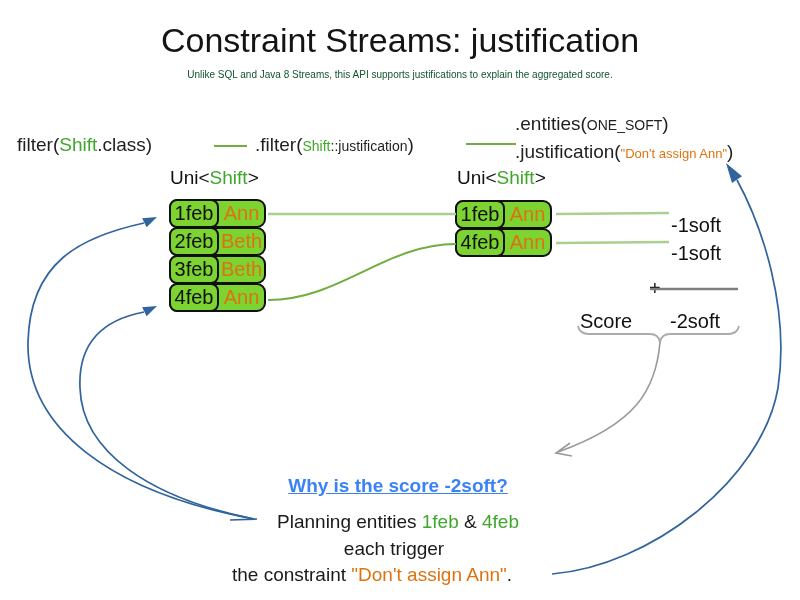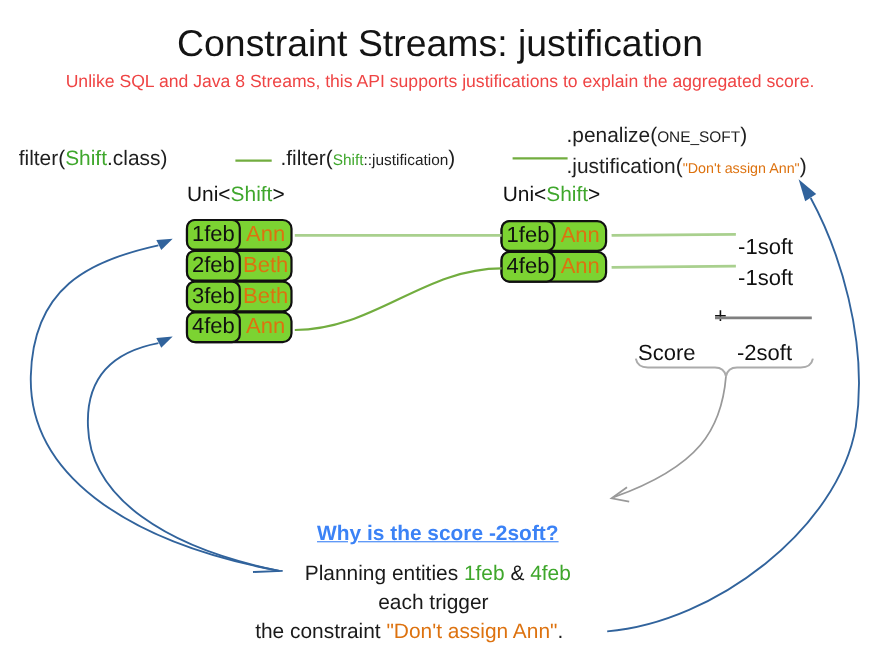--- a/index.html
+++ b/index.html
@@ -1,21 +1,21 @@
 <!DOCTYPE html>
 <html style="--green-text: #3fa72c; --orange-text: #dd720f; --box-green: #7cd332; --blue-arrow: #31639c; --light-green-line: #a9d08e; --mid-green-line: #72ad3f; --gray-line: #8c8c8c;"><head>
 <meta charset="utf-8">
 <style>
   html,body{margin:0;padding:0;background:#fff;}
   body{width:800px;height:600px;position:relative;overflow:hidden;
        font-family:"Liberation Sans", sans-serif;color:#111;}
   .abs{position:absolute;white-space:nowrap;text-align:right;}
   .center{transform:translateX(-50%);}
   .title{font-size:34px;line-height:36px;color:#141414;}
-  .subtitle{font-size:16px;line-height:17px;color:#ef4444;}
+  .subtitle{font-size:10px;line-height:17px;color:#14532d;}
   .code{font-size:19px;line-height:23px;color:#1f1f1f;}
   .code .small{font-size:14px;}
   .code .tiny{font-size:13px;}
   .green{color:var(--green-text);}
   .orange{color:var(--orange-text);}
   .typelabel{font-size:19px;line-height:22px;}
   .stream{position:absolute;}
   .srow{display:flex;align-items:stretch;width:97px;height:29px;box-sizing:border-box;
         background:var(--box-green);border:2px solid #101010;border-radius:9px;margin-top:-1px;}
   .srow:first-child{margin-top:0;}
@@ -31,21 +31,21 @@
 </head>
 <body>
 
 <div class="abs center title" style="left:400px;top:22px">Constraint Streams: justification</div>
 <div class="abs center subtitle" style="left:400px;top:66px">Unlike SQL and Java 8 Streams, this API supports justifications to explain the aggregated score.</div>
 
 <div class="abs code" style="left:17px;top:133px"><span>filter(</span><span class="green">Shift</span><span>.class)</span></div>
 
 <div class="abs code" style="left:255px;top:133px"><span>.filter(</span><span class="green small">Shift</span><span class="small">::justification</span><span>)</span></div>
 
-<div class="abs code" style="left:515px;top:112px"><span>.penalize(</span><span class="small">ONE_SOFT</span><span>)</span></div>
+<div class="abs code" style="left:515px;top:112px"><span>.entities(</span><span class="small">ONE_SOFT</span><span>)</span></div>
 
 <div class="abs code" style="left:515px;top:140px"><span>.justification(</span><span class="orange tiny">"Don't assign Ann"</span><span>)</span></div>
 
 <div class="abs typelabel" style="left:170px;top:167px"><span>Uni&lt;</span><span class="green">Shift</span><span>&gt;</span></div>
 
 <div class="stream" style="left:169px;top:199px">
   <div class="srow">
     <div class="cell date">1feb</div>
     <div class="cell emp">Ann</div>
   </div>

